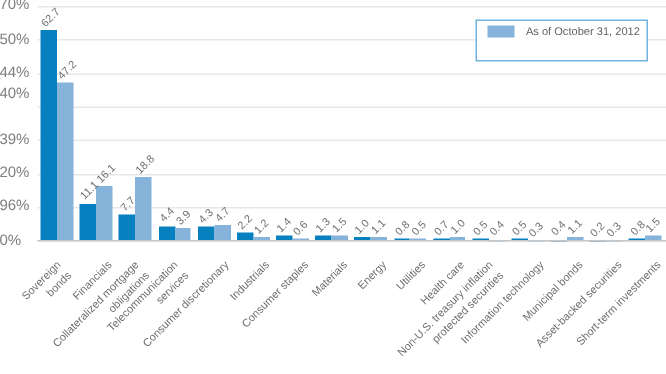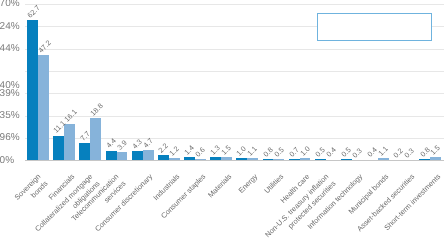--- a/index.html
+++ b/index.html
@@ -37,25 +37,25 @@
       <div class="gridline" style="left: 25px; width: 419px; top: 49px; background: rgb(231, 231, 231);"></div>
       <div class="gridline" style="left: 25px; width: 419px; top: 71px; background: rgb(231, 231, 231);"></div>
       <div class="gridline" style="left: 25px; width: 419px; top: 93px; background: rgb(231, 231, 231);"></div>
       <div class="gridline" style="left: 25px; width: 419px; top: 116px; background: rgb(231, 231, 231);"></div>
       <div class="gridline" style="left: 25px; width: 419px; top: 138px; background: rgb(231, 231, 231);"></div>
       <div class="gridline" style="left: 25px; width: 419px; top: 160px; background: rgb(231, 231, 231);"></div>
     </div>
 
   <div id="yticks">
       <div class="ytick" style="left: -0.4px; width: 15px; top: 0.3px;">70%</div>
-      <div class="ytick" style="left: -0.4px; width: 15px; top: 22.6429px;">24%</div>
+      <div class="ytick" style="left: -0.4px; width: 15px; top: 22.6429px;">50%</div>
       <div class="ytick" style="left: -0.4px; width: 15px; top: 44.9857px;">44%</div>
-      <div class="ytick" style="left: -0.4px; width: 15px; top: 82px;">40%</div>
+      <div class="ytick" style="left: -0.4px; width: 15px; top: 59px;">40%</div>
       <div class="ytick" style="left: -0.4px; width: 15px; top: 89.6714px;">39%</div>
-      <div class="ytick" style="left: -0.4px; width: 15px; top: 112.014px;">35%</div>
+      <div class="ytick" style="left: -0.4px; width: 15px; top: 112.014px;">20%</div>
       <div class="ytick" style="left: -0.4px; width: 15px; top: 134.357px;">96%</div>
       <div class="ytick" style="left: -0.4px; width: 15px; top: 156.7px;">0%</div>
     </div>
 
   <div id="bars">
       <div class="bar" style="left: 27.175px; width: 10.9px; height: 140.09px; top: 20.3103px; background: rgb(6, 128, 190);"></div>
       <div class="bar" style="left: 38.075px; width: 10.9px; height: 105.458px; top: 54.9417px; background: rgb(134, 179, 218);"></div>
       <div class="bar" style="left: 53.325px; width: 10.9px; height: 24.8006px; top: 135.599px; background: rgb(6, 128, 190);"></div>
       <div class="bar" style="left: 64.225px; width: 10.9px; height: 35.972px; top: 124.428px; background: rgb(134, 179, 218);"></div>
       <div class="bar" style="left: 79.475px; width: 10.9px; height: 17.204px; top: 143.196px; background: rgb(6, 128, 190);"></div>
@@ -174,15 +174,19 @@
       </div>
       <div class="catlabel" style="left: 109.875px; top: 171.7px;">
         <div>Asset-backed securities</div>
       </div>
       <div class="catlabel" style="left: 136.025px; top: 171.7px;">
         <div>Short-term investments</div>
       </div>
     </div>
 
   <div id="legend" style="border-color: rgb(111, 179, 222);">
+    <div class="legrow" id="legrow1">
+      <span class="swatch" id="legsw1" style="background: rgb(134, 179, 218);"></span>
+      <span class="legtext">As of October 31, 2012</span>
+    </div>
   </div>
 
 </div>
 
 </body></html>

